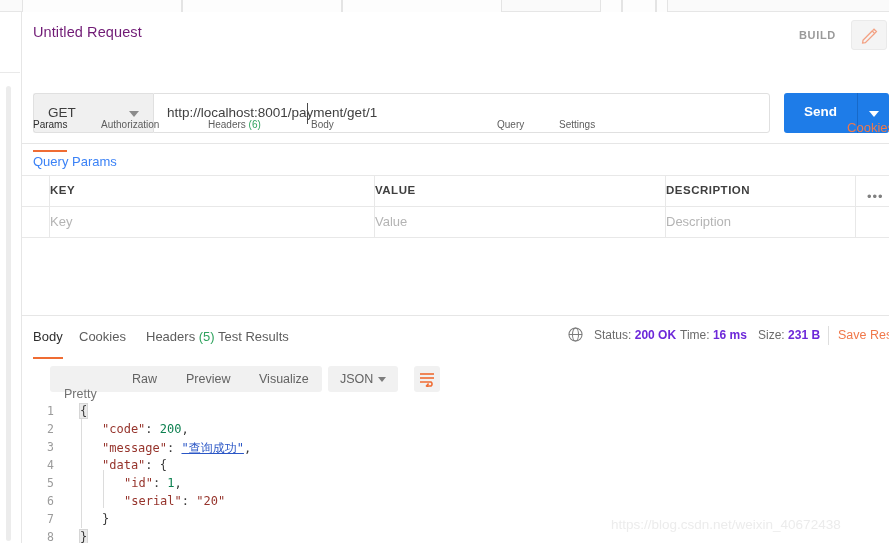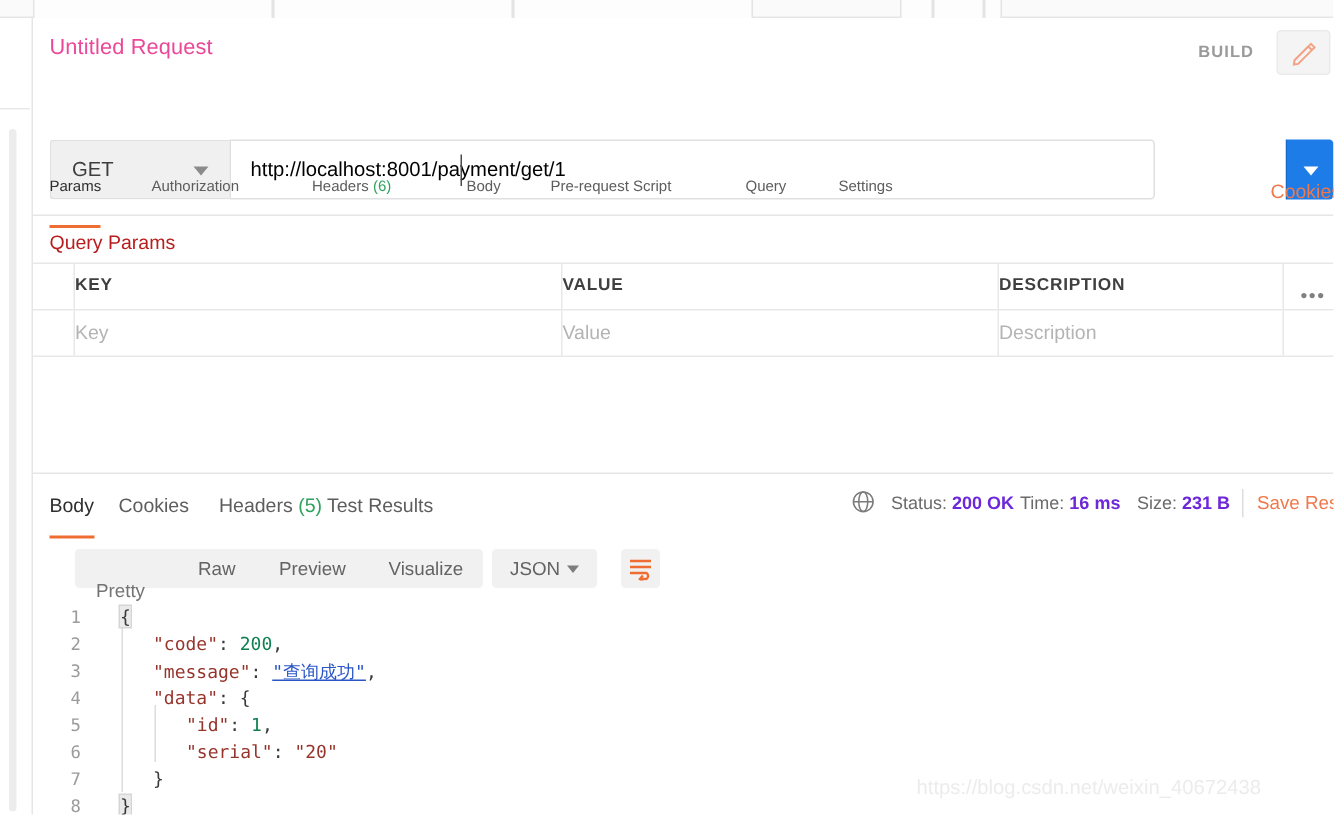--- a/index.html
+++ b/index.html
@@ -51,21 +51,21 @@
 
   
   .req-pane {
     position: absolute; left: 22px; top: 12px;
     width: 867px; height: 303px;
     background: #ffffff;
   }
 
   .req-title {
     position: absolute; left: 11px; top: 12px;
-    font-size: 14.5px; color: #ec4899;
+    font-size: 14.5px; color: #701a75;
     letter-spacing: .1px;
   }
   .build-label {
     position: absolute; right: 53px; top: 17px;
     font-size: 11px; color: #9a9a9a;
     letter-spacing: .7px; font-weight: bold;
   }
   .edit-btn {
     position: absolute; right: 2px; top: 8px;
     width: 36px; height: 30px;
@@ -100,21 +100,21 @@
   }
   .url-box {
     position: absolute; left: 120px; top: 0;
     width: 617px; height: 40px;
     background: #ffffff;
     border: 1px solid #e0e0e0;
     border-radius: 0 3px 3px 0;
   }
   .url-text {
     position: absolute; left: 13px; top: 11px;
-    font-size: 13.5px; color: #000000;
+    font-size: 13.5px; color: #404040;
     white-space: nowrap;
   }
   .url-caret {
     position: absolute; left: 153px; top: 9px;
     width: 1px; height: 21px;
     background: #4a4a4a;
   }
   .send-btn {
     position: absolute; left: 751px; top: 0;
     width: 73px; height: 40px;
@@ -158,21 +158,21 @@
     height: 2px; background: #ef6c33; width: 100%;
   }
   .rtab .cnt { color: #2fa35e; }
   .cookies-link {
     position: absolute; right: -5px; top: 8px;
     font-size: 13px; color: #f0784a; white-space: nowrap;
   }
 
   .query-params-label {
     position: absolute; left: 11px; top: 142px;
-    font-size: 13px; color: #b91c1c;
+    font-size: 13px; color: #3b82f6;
   }
 
   
   .ptable {
     position: absolute; left: 0; top: 163px;
     width: 867px;
     border-top: 1px solid #e8e8e8;
   }
   .prow {
     position: relative; height: 31px;
@@ -338,43 +338,43 @@
 
     <div class="url-row">
       <div class="method-box">
         <span class="method-label">GET</span>
         <span class="method-caret"></span>
       </div>
       <div class="url-box">
         <span class="url-text">http://localhost:8001/payment/get/1</span>
         <span class="url-caret"></span>
       </div>
+      <div class="send-btn">
+        <span>Send</span>
+      </div>
       <div class="send-split">
         <span class="c"></span>
       </div>
 
     </div>
 
     <div class="req-tabs">
       <div class="rtab active" style="left:11px;top:7px;">
         <span>Params</span>
         <span class="ul"></span>
       </div>
       <div class="rtab" style="left:79px;top:7px;">
         <span>Authorization</span>
       </div>
       <div class="rtab" style="left:186px;top:7px;text-align:right;">
         <span>Headers</span>
         <span class="cnt">(6)</span>
       </div>
       <div class="rtab" style="left:289px;top:7px;">
         <span>Body</span>
-      </div>
-      <div class="rtab" style="left:345px;top:7px;">
-        <span>Pre-request Script</span>
       </div>
       <div class="rtab" style="left:475px;top:7px;">
         <span>Query</span>
       </div>
       <div class="rtab" style="left:537px;top:7px;">
         <span>Settings</span>
       </div>
       <div class="cookies-link">Cookies</div>
     </div>
 

